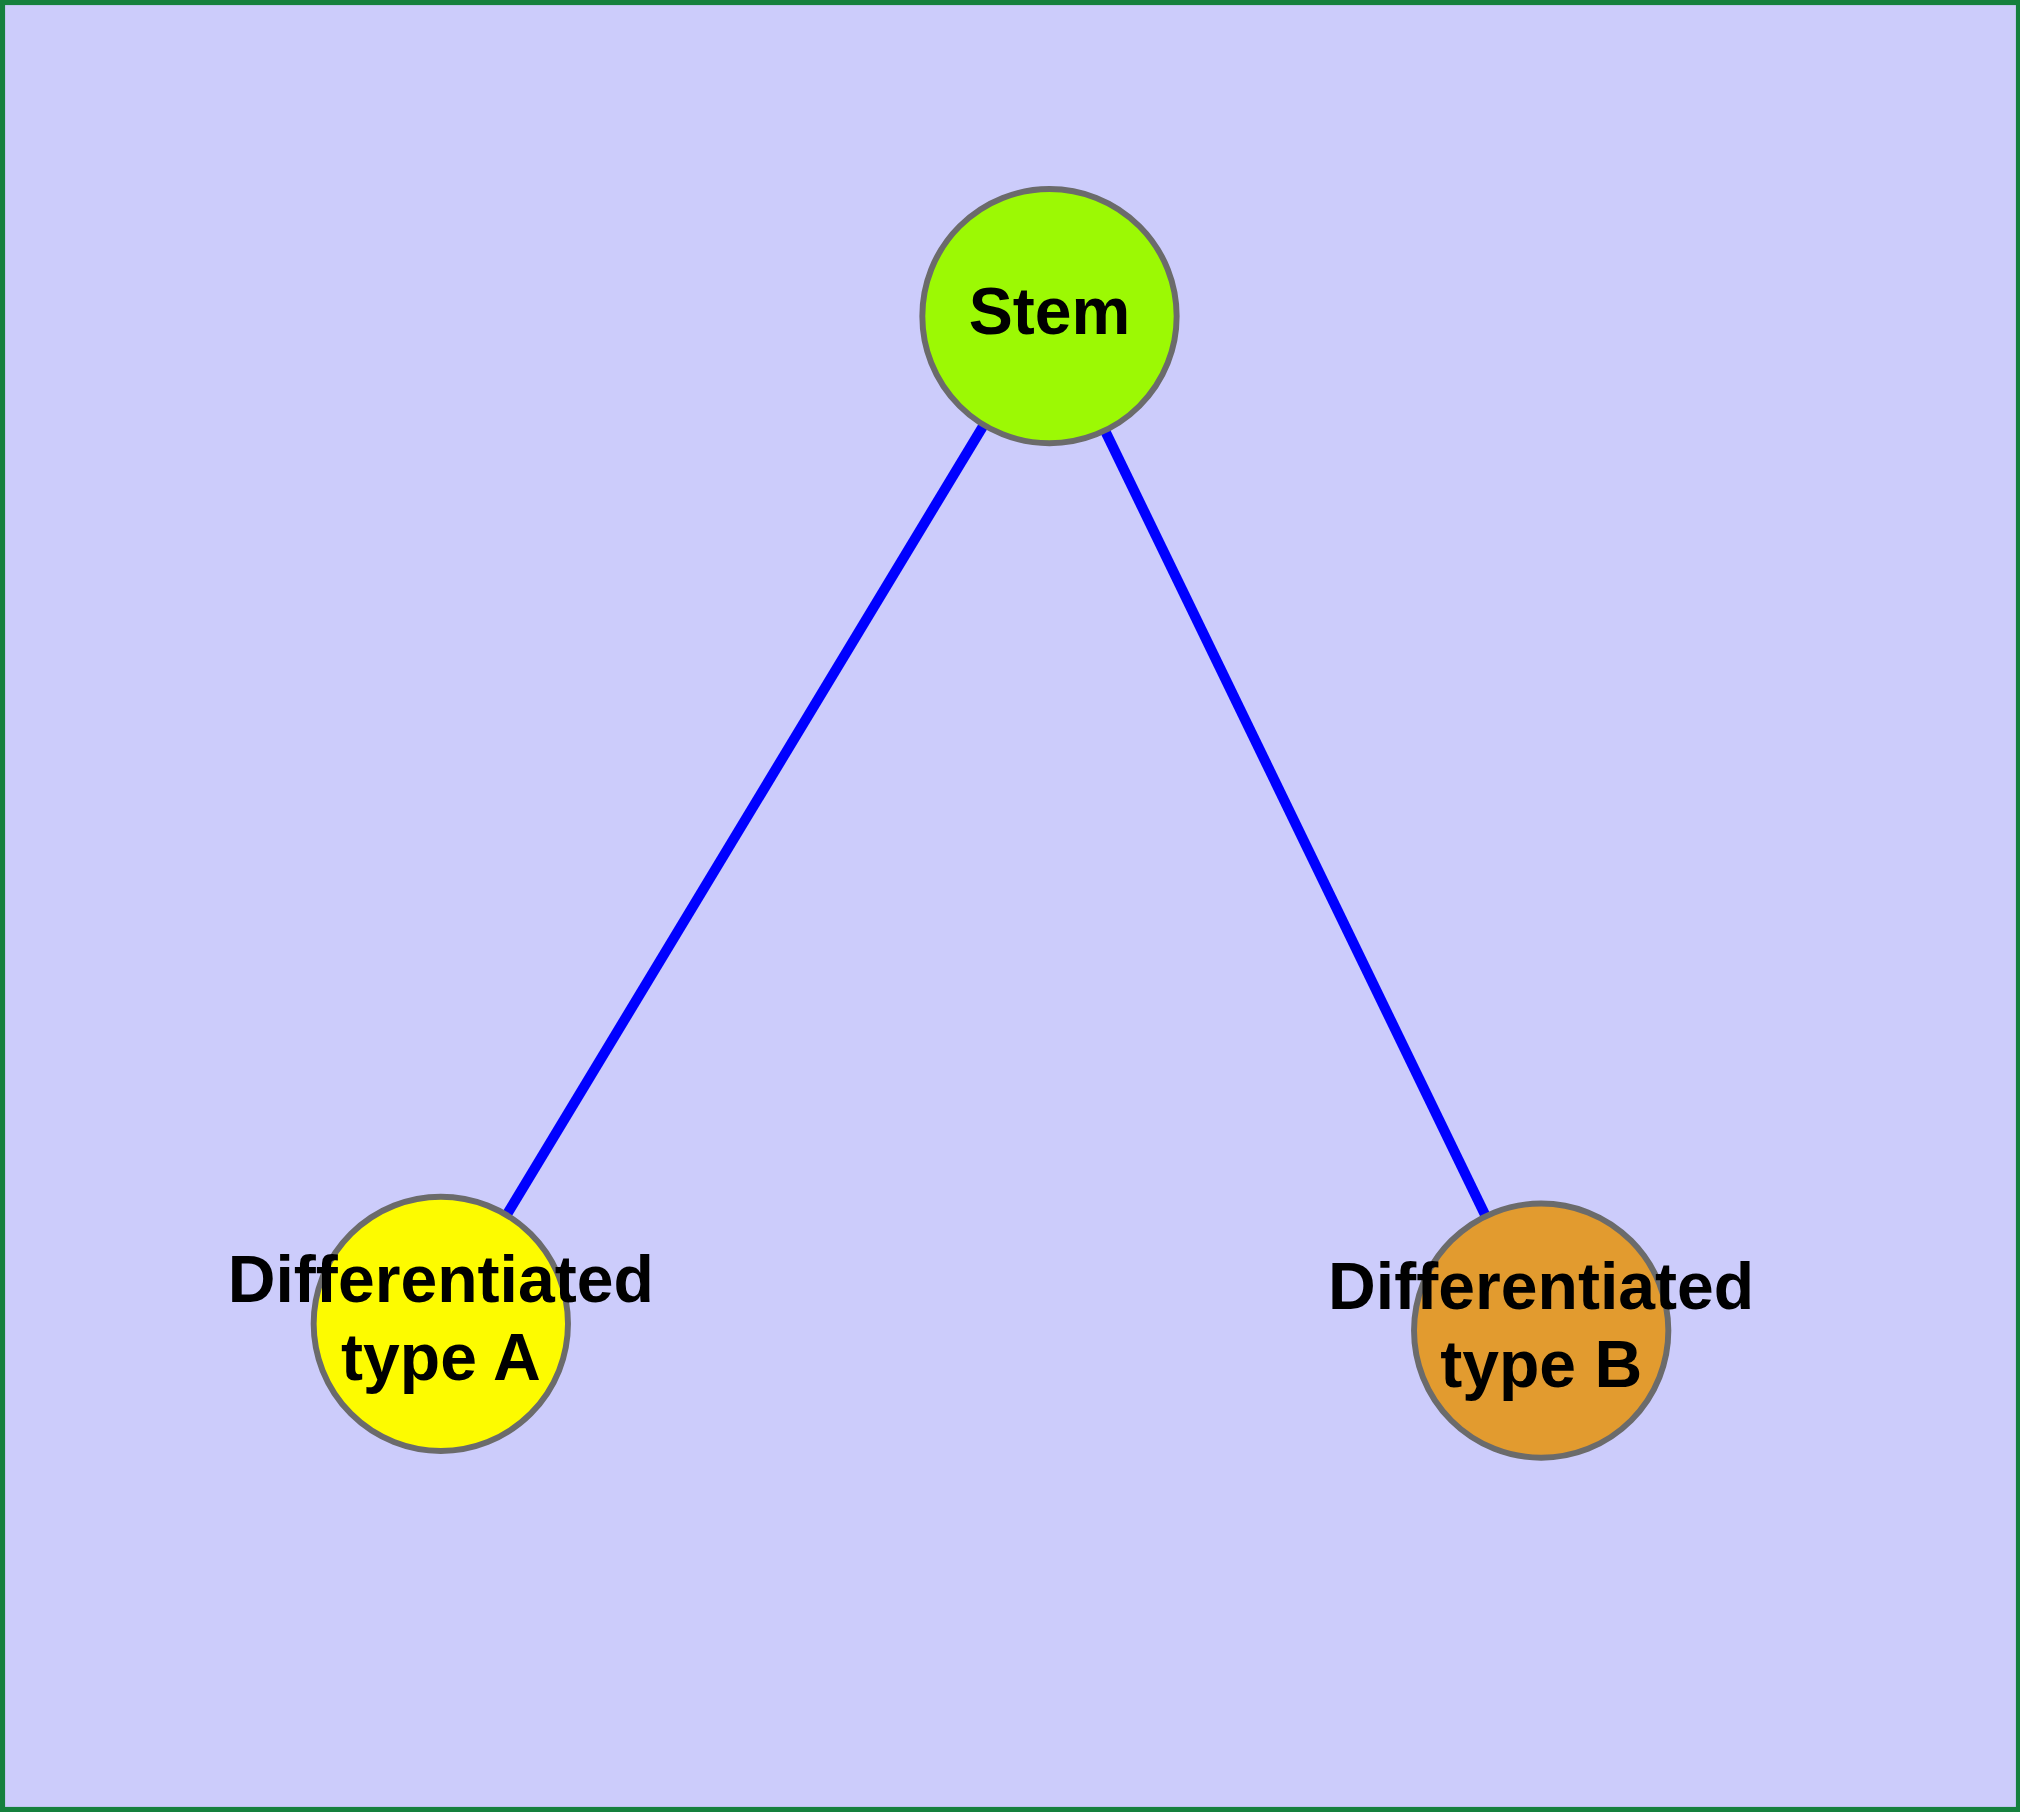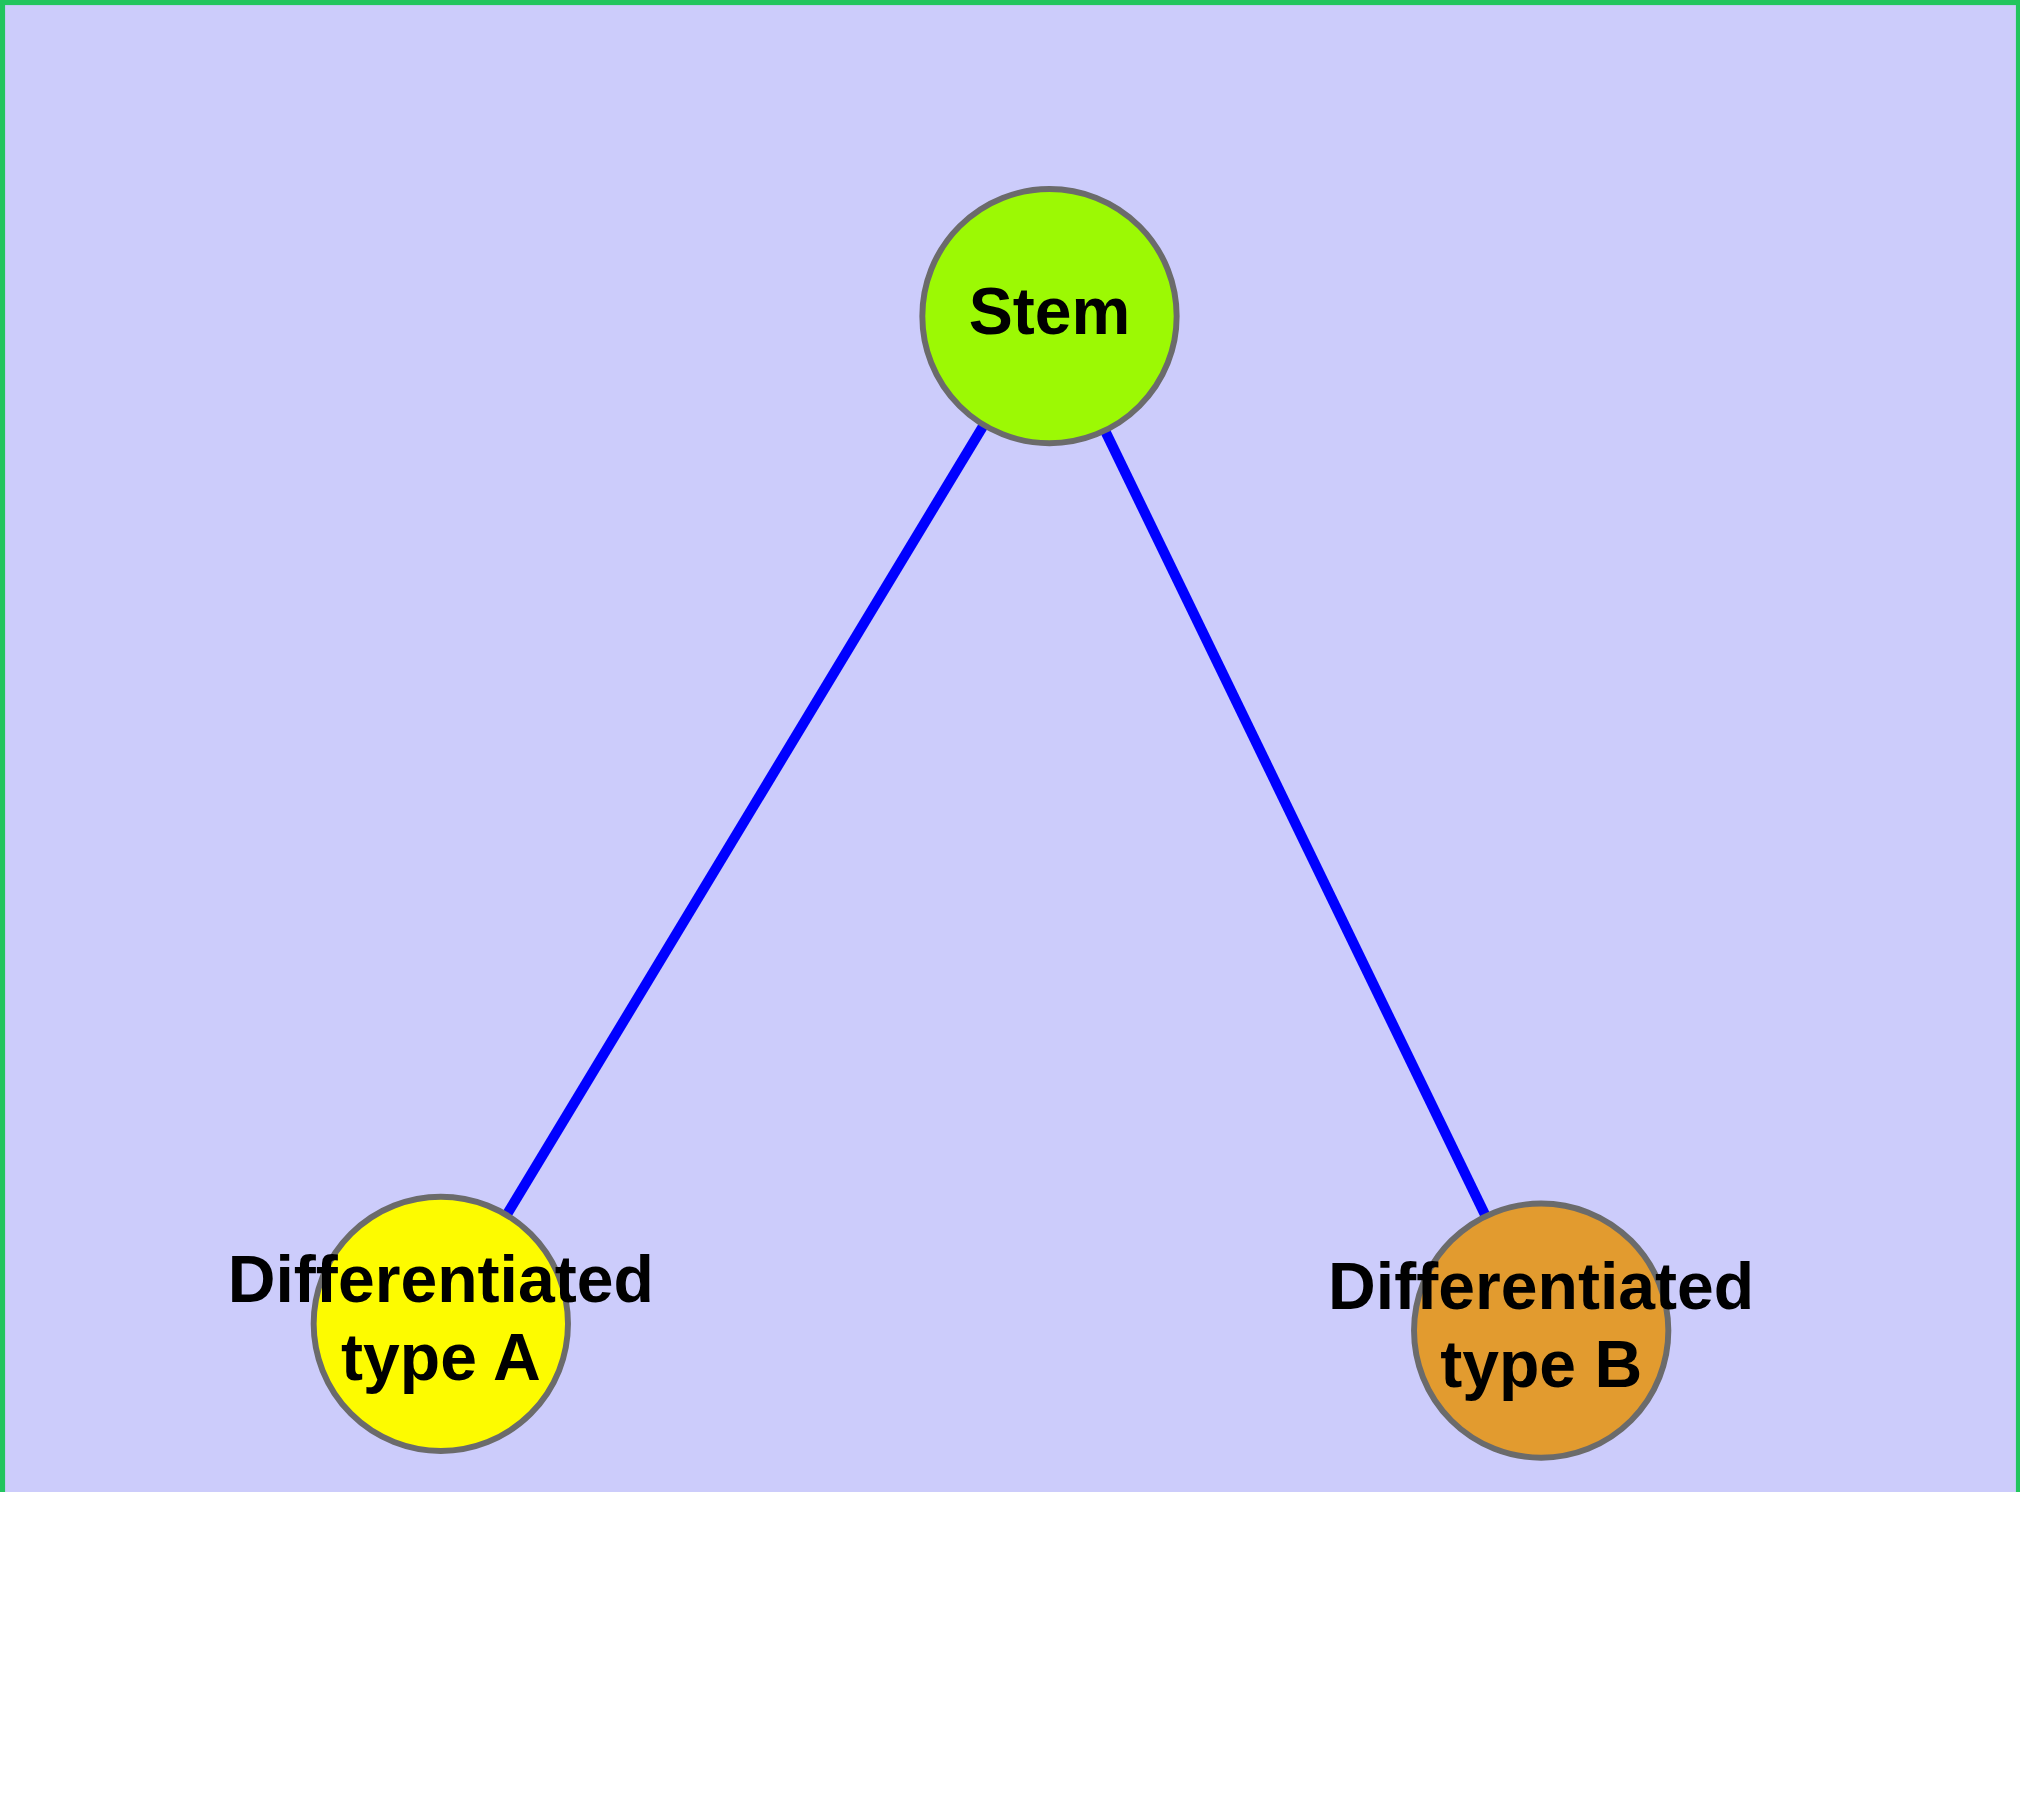--- a/index.html
+++ b/index.html
@@ -3,22 +3,22 @@
 <meta charset="utf-8">
 <style>
   html, body {
     margin: 0;
     padding: 0;
     background: #ffffff;
   }
   #canvas-root {
     position: relative;
     width: 2021px;
-    height: 1492px;
-    background: #22c55e;
+    height: 1812px;
+    background: #15803d;
     overflow: hidden;
     font-family: "Liberation Sans", sans-serif;
   }
   #graph-svg {
     position: absolute;
     left: 0;
     top: 0;
     width: 2021px;
     height: 1812px;
     display: block;

